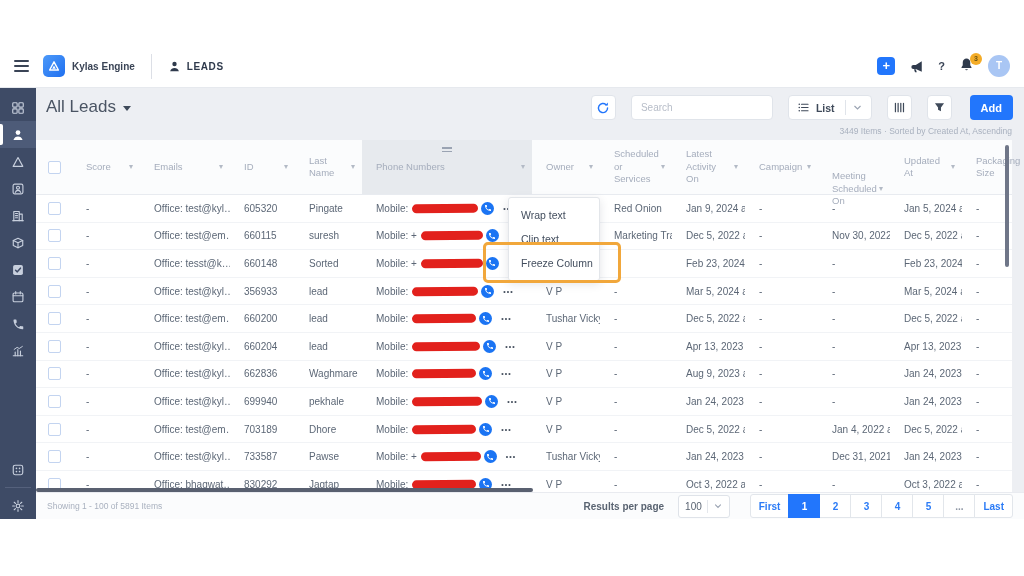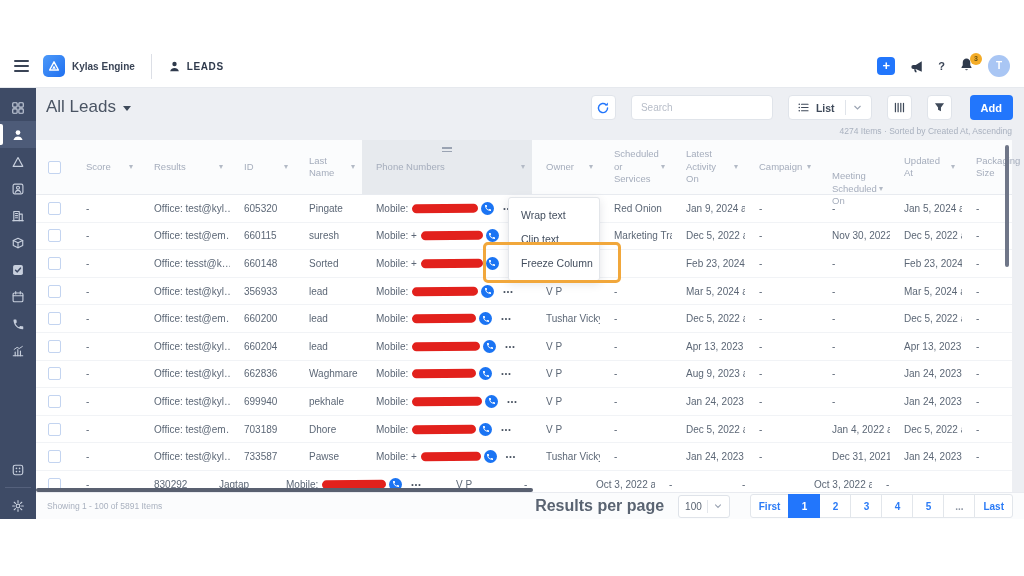--- a/index.html
+++ b/index.html
@@ -55,21 +55,21 @@
   .cbx{width:11px;height:11px;border:1.5px solid #c3d4f0;border-radius:2px;background:#fff;cursor:pointer;}
   .scribble{height:9px;border-radius:5px;background:#e2211c;margin:0 3px 0 4px;transform:rotate(-.6deg);flex:none;}
   .phone-badge{width:13px;height:13px;border-radius:50%;background:#1b74f3;display:flex;align-items:center;justify-content:center;flex:none;cursor:pointer;}
   .dots{margin-left:9px;font-size:7px;font-weight:bold;color:#4a5462;letter-spacing:1px;cursor:pointer;}
   .hscroll{position:absolute;left:0;top:400px;width:497px;height:4px;background:#596070;border-radius:2px;cursor:pointer;}
   .vscroll{position:absolute;right:3px;top:5px;width:4px;height:122px;background:#6f7688;border-radius:2px;cursor:pointer;}
   
   .foot{position:absolute;left:0;bottom:0;width:100%;height:27px;background:#fbfcfd;border-top:1px solid #e9ebf0;display:flex;align-items:center;padding:0 11px;box-sizing:border-box;}
   .showing{font-size:8.5px;color:#a9b1bf;}
   .foot-right{margin-left:auto;display:flex;align-items:center;gap:14px;}
-  .rpp-label{font-size:16px;font-weight:600;color:#5a6472;}
+  .rpp-label{font-size:10px;font-weight:600;color:#5a6472;}
   .rpp-select{height:21px;border:1px solid #dfe3e9;border-radius:3px;background:#fff;display:flex;align-items:center;padding:0 6px;gap:5px;cursor:pointer;}
   .rpp-select span{font-size:10px;color:#5a6472;}
   .rpp-sep{width:1px;height:13px;background:#e4e7ec;}
   .pager{display:flex;margin-left:6px;}
   .page-btn{min-width:14px;height:22px;padding:0 8px;border:1px solid #e2e6eb;background:#fff;color:#2b7bf6;font-size:10px;font-weight:600;display:flex;align-items:center;justify-content:center;margin-left:-1px;cursor:pointer;}
   .page-btn:first-child{border-radius:3px 0 0 3px;margin-left:0;}
   .page-btn:last-child{border-radius:0 3px 3px 0;}
   .page-btn.active{background:#2276fc;border-color:#2276fc;color:#fff;z-index:1;}
   .page-btn.muted{color:#8d95a3;}
   
@@ -247,33 +247,33 @@
             </svg>
         </div>
         <div class="icon-btn">
           <svg width="13" height="13" viewBox="0 0 16 16">
               <path d="M2.4 2.8h11.2L9.8 8v4.6L6.2 10.8V8z" fill="#3f4a5a"></path>
             </svg>
         </div>
         <div class="add-btn">Add</div>
       </div>
 
-      <div class="meta">4274 Items · Sorted by Created At, Ascending</div>
+      <div class="meta">3449 Items · Sorted by Created At, Ascending</div>
 
       <div class="card">
         <div class="thead" id="thead">
           <div class="th check" style="width:36px">
             <span class="cbx"></span>
           </div>
         <div class="th" style="width: 68px;">
               <span>Score</span>
               <span class="arr">▾</span>
             </div>
             <div class="th" style="width: 90px;">
-              <span>Results</span>
+              <span>Emails</span>
               <span class="arr">▾</span>
             </div>
             <div class="th" style="width: 65px;">
               <span>ID</span>
               <span class="arr">▾</span>
             </div>
             <div class="th" style="width: 67px;">
               <span>Last Name</span>
               <span class="arr">▾</span>
             </div>
@@ -572,20 +572,21 @@
               <div class="td" style="width:73px">-</div>
               <div class="td" style="width:72px">Dec 31, 2021 …</div>
               <div class="td" style="width:72px">Jan 24, 2023 …</div>
               <div class="td" style="width:50px">-</div>
             </div>
             <div class="trow">
               <div class="td check" style="width:36px">
                 <span class="cbx"></span>
               </div>
               <div class="td" style="width:68px">-</div>
+              <div class="td" style="width:90px">Office: bhagwat…</div>
               <div class="td" style="width:65px">830292</div>
               <div class="td" style="width:67px">Jagtap</div>
               <div class="td" style="width:170px">
                 <span>Mobile:</span>
                 <span class="scribble" style="width:64px"></span>
                 <span class="phone-badge">
                   <svg width="8" height="8" viewBox="0 0 24 24">
                     <path d="M6.62 10.79c1.44 2.83 3.76 5.14 6.59 6.59l2.2-2.21c.27-.27.67-.36 1.02-.24 1.12.37 2.33.57 3.57.57.55 0 1 .45 1 1V20c0 .55-.45 1-1 1-9.39 0-17-7.61-17-17 0-.55.45-1 1-1h3.5c.55 0 1 .45 1 1 0 1.25.2 2.45.57 3.57.11.35.03.74-.25 1.02l-2.2 2.2z" fill="#fff"></path>
                   </svg>
                 </span>

